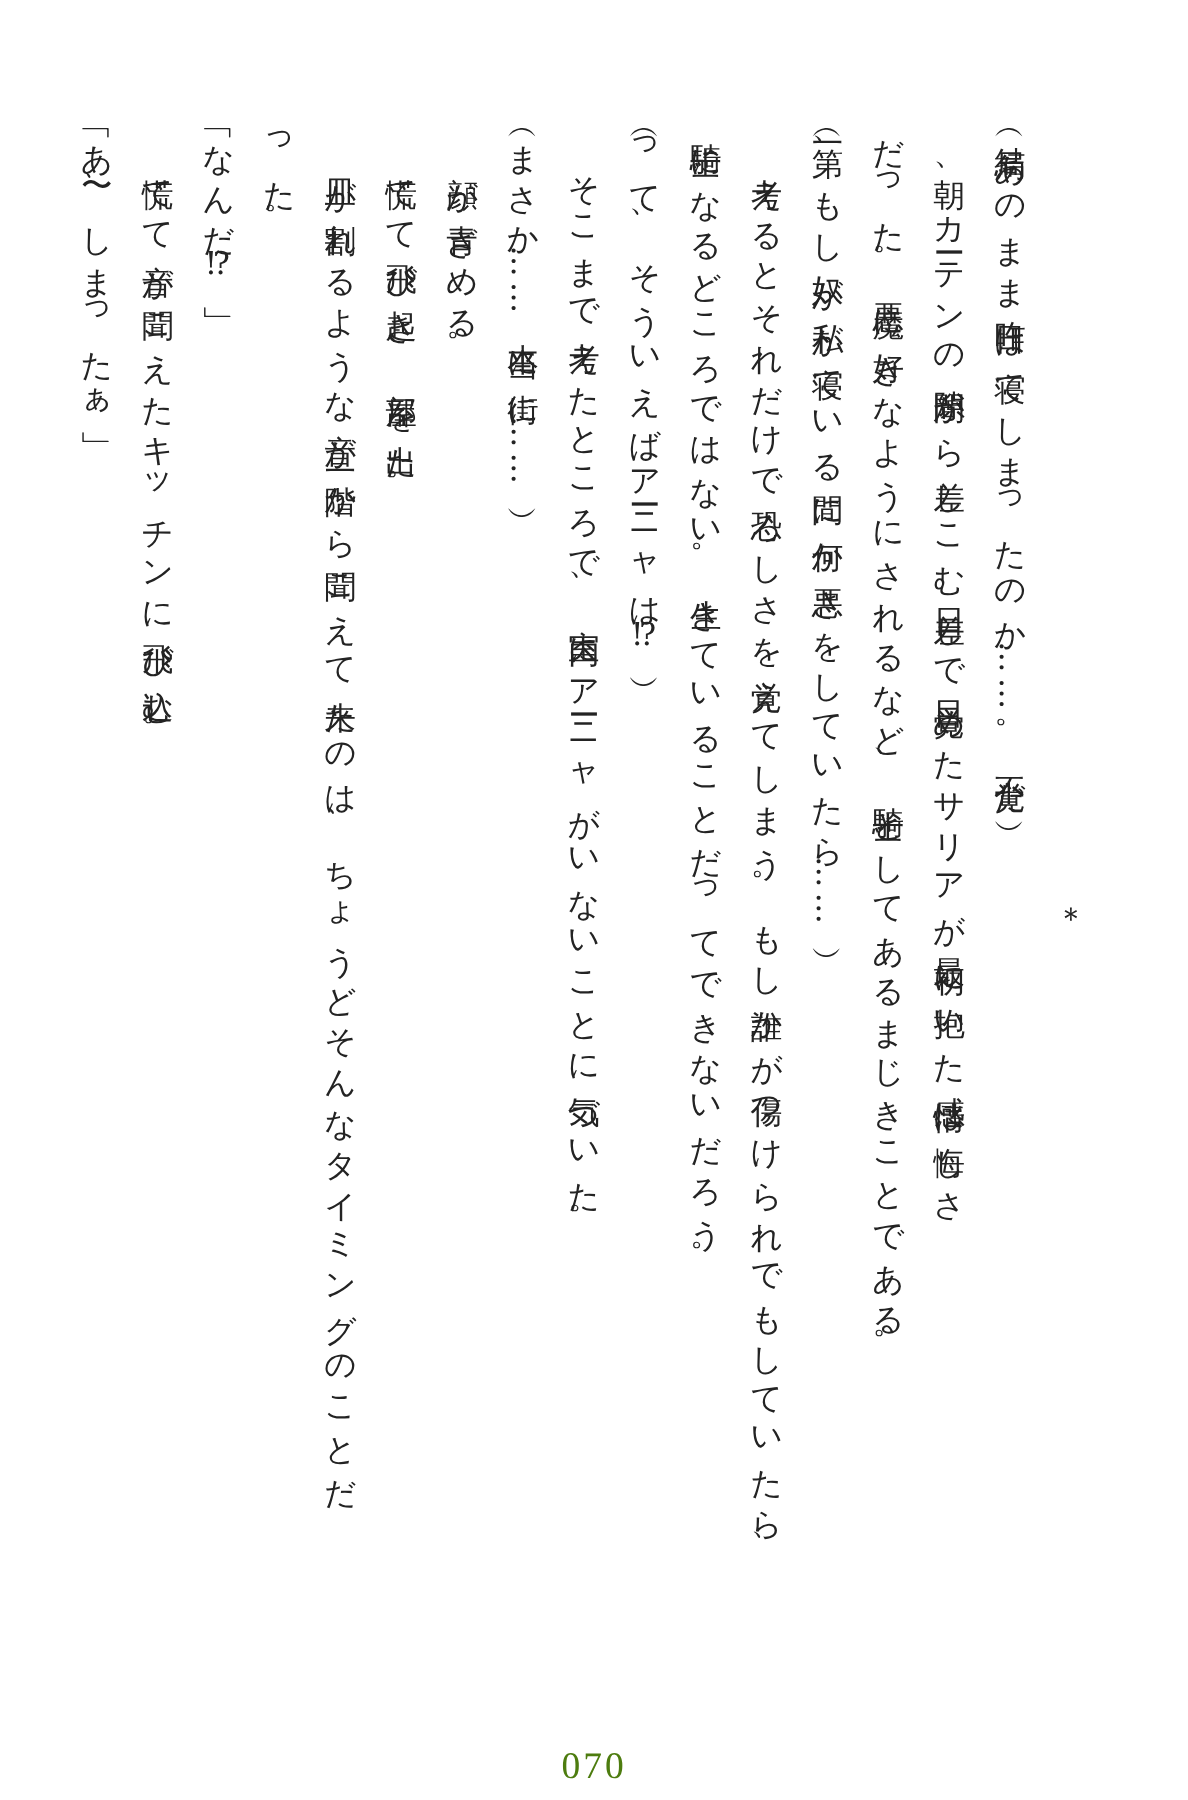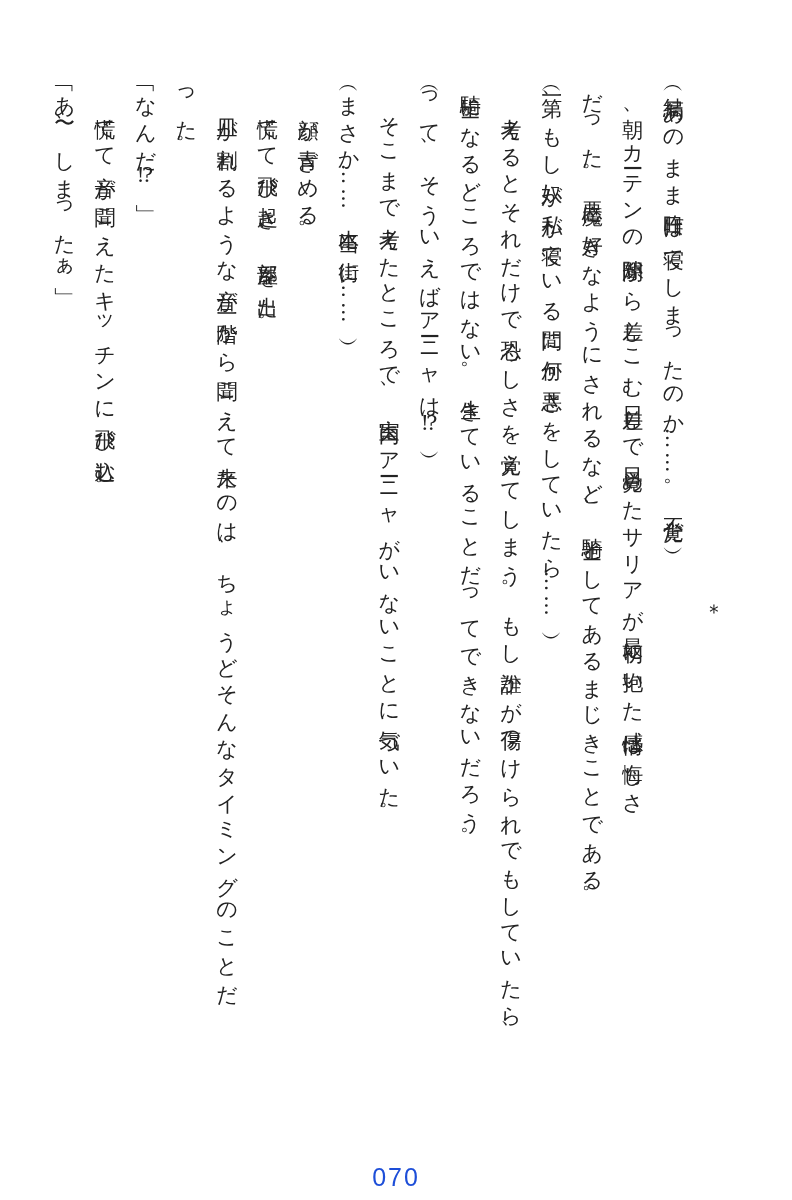--- a/index.html
+++ b/index.html
@@ -48,24 +48,24 @@
   .divider {
     text-align: center;
     position: relative;
     top: 36px;
   }
   .page-number {
     position: absolute;
     bottom: 8px;
     left: 50%;
     transform: translateX(-50%);
-    font-family: Liberation Sans, sans-serif;
+    font-family: Liberation Serif, serif;
     font-size: 25px;
     letter-spacing: 2px;
-    color: #1d4ed8;
+    color: #4d7c0f;
   }
 </style>
 </head>
 <body>
 
 <div class="page">
   <div class="text-block">
     <p class="line divider">＊</p>
     <p class="line">（結局あのまま昨日は寝てしまったのか……。不覚だ）</p>
     <p class="line indent">朝、カーテンの隙間から差しこむ日差しで目覚めたサリアが最初に抱いた感情は悔しさ</p>

